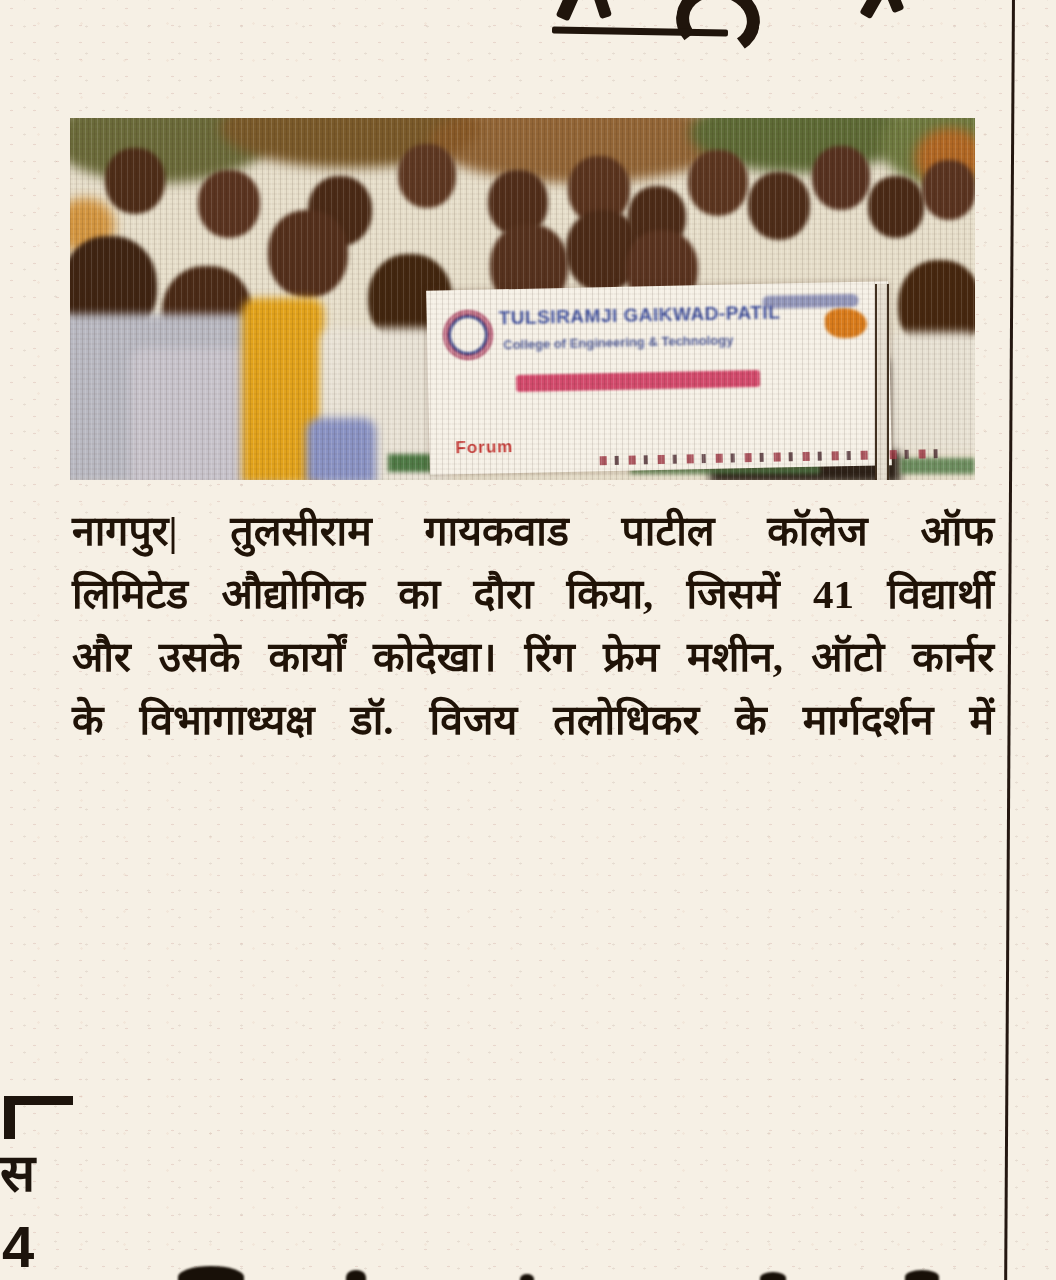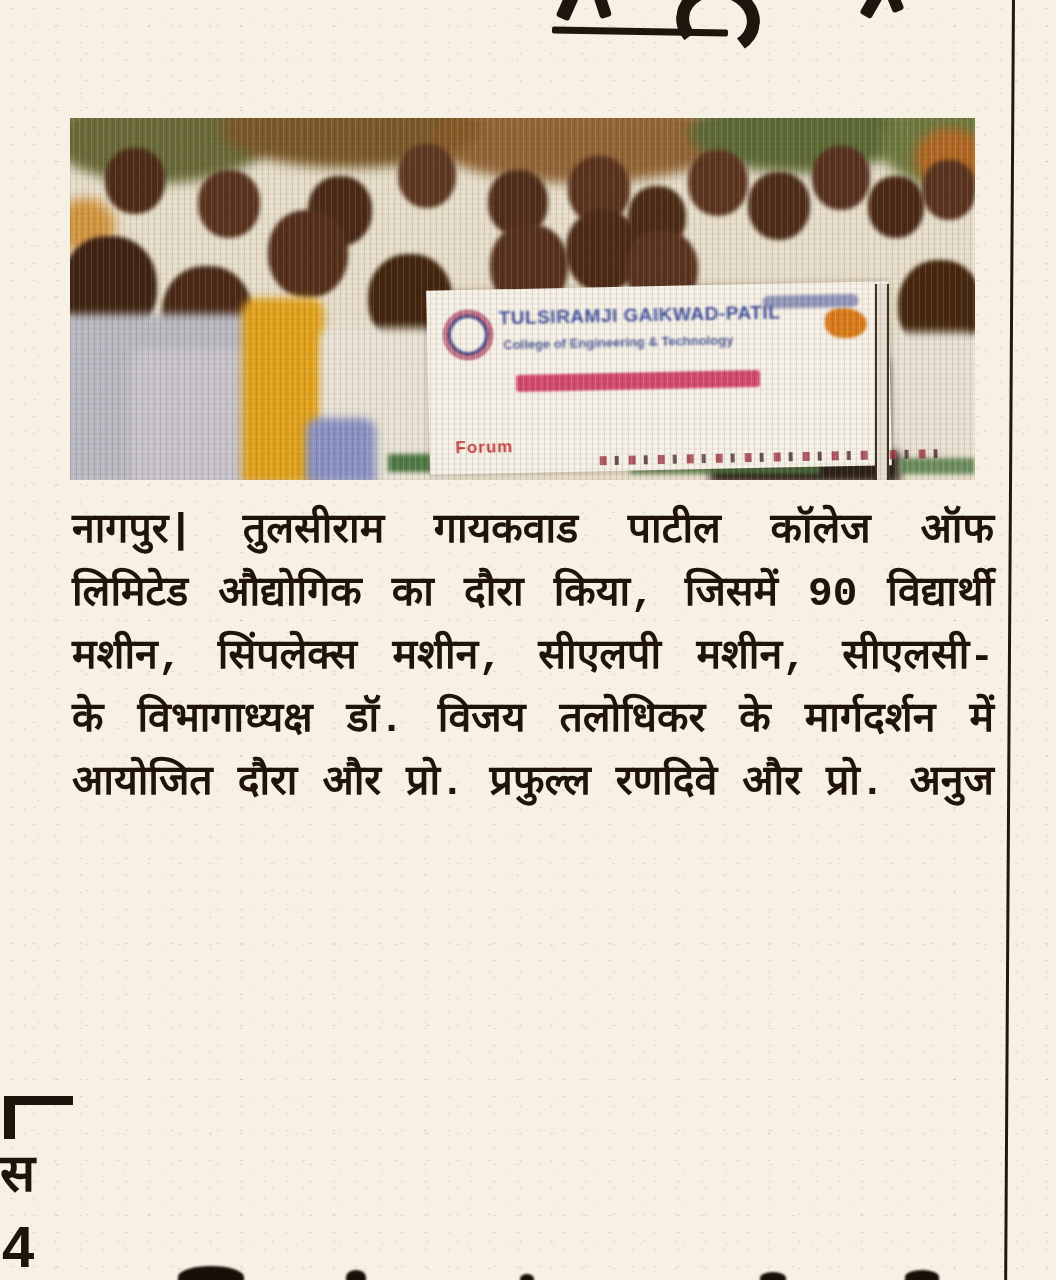--- a/index.html
+++ b/index.html
@@ -106,21 +106,21 @@
   .green-strip{position:absolute;background:#4f7a46;filter:blur(2px);}
 
   
   .article{
     position:absolute;left:72px;top:500px;width:922px;
     font-size:41px;font-weight:700;color:#201307;
     filter:blur(.25px);
   }
   .article .line{
     height:63px;line-height:63px;white-space:nowrap;overflow:visible;
-    text-align:justify;text-align-last:justify;font-family:Liberation Mono, monospace;
+    text-align:justify;text-align-last:justify;
   }
 
   
   .margin-bracket{
     position:absolute;left:4px;top:1096px;width:58px;height:34px;
     border-top:9px solid #1d140c;border-left:11px solid #1d140c;
   }
   .margin-char-1{
     position:absolute;left:0px;top:1148px;font-size:52px;font-weight:700;color:#1d140c;line-height:1;
   }
@@ -211,24 +211,23 @@
       <div class="banner-forum">Forum</div>
       <div class="banner-ticks"></div>
     </div>
     <div class="banner-pole"></div>
 
     <div class="photo-grain"></div>
   </div>
 
   <div class="article">
     <div class="line">नागपुर| तुलसीराम  गायकवाड पाटील कॉलेज ऑफ</div>
-    <div class="line">लिमिटेड औद्योगिक का दौरा किया, जिसमें 90 विद्यार्थी</div>
-    <div class="line">मशीन, सिंपलेक्स मशीन, सीएलपी मशीन, सीएलसी-</div>
+    <div class="line">लिमिटेड औद्योगिक का दौरा किया, जिसमें 41 विद्यार्थी</div>
+    <div class="line">और उसके कार्यों कोदेखा। रिंग फ्रेम मशीन, ऑटो कार्नर</div>
     <div class="line">के विभागाध्यक्ष डॉ. विजय तलोधिकर के मार्गदर्शन में</div>
-    <div class="line">आयोजित दौरा और प्रो. प्रफुल्ल रणदिवे और प्रो. अनुज</div>
   </div>
 
   <div class="margin-bracket"></div>
   <div class="margin-char-1">स</div>
   <div class="margin-char-2">4</div>
 
   <div class="bottom-frag bf1"></div>
   <div class="bottom-frag bf2"></div>
   <div class="bottom-frag bf3"></div>
   <div class="bottom-frag bf4"></div>

